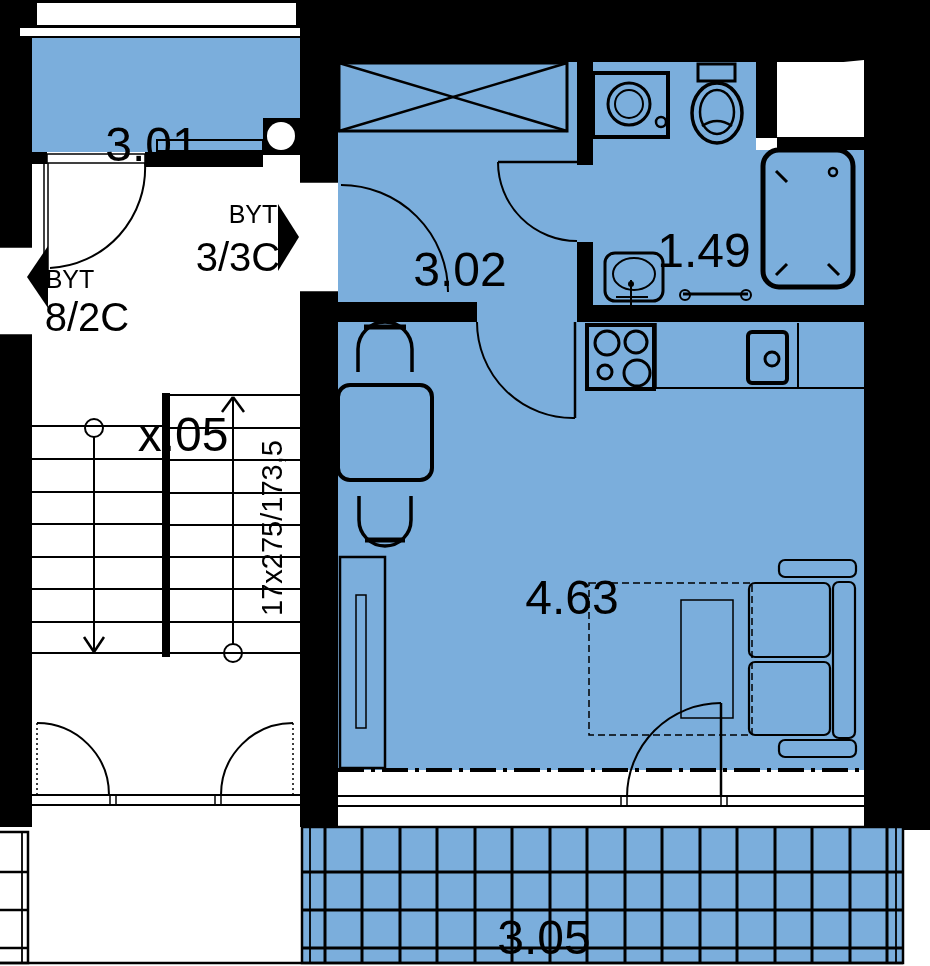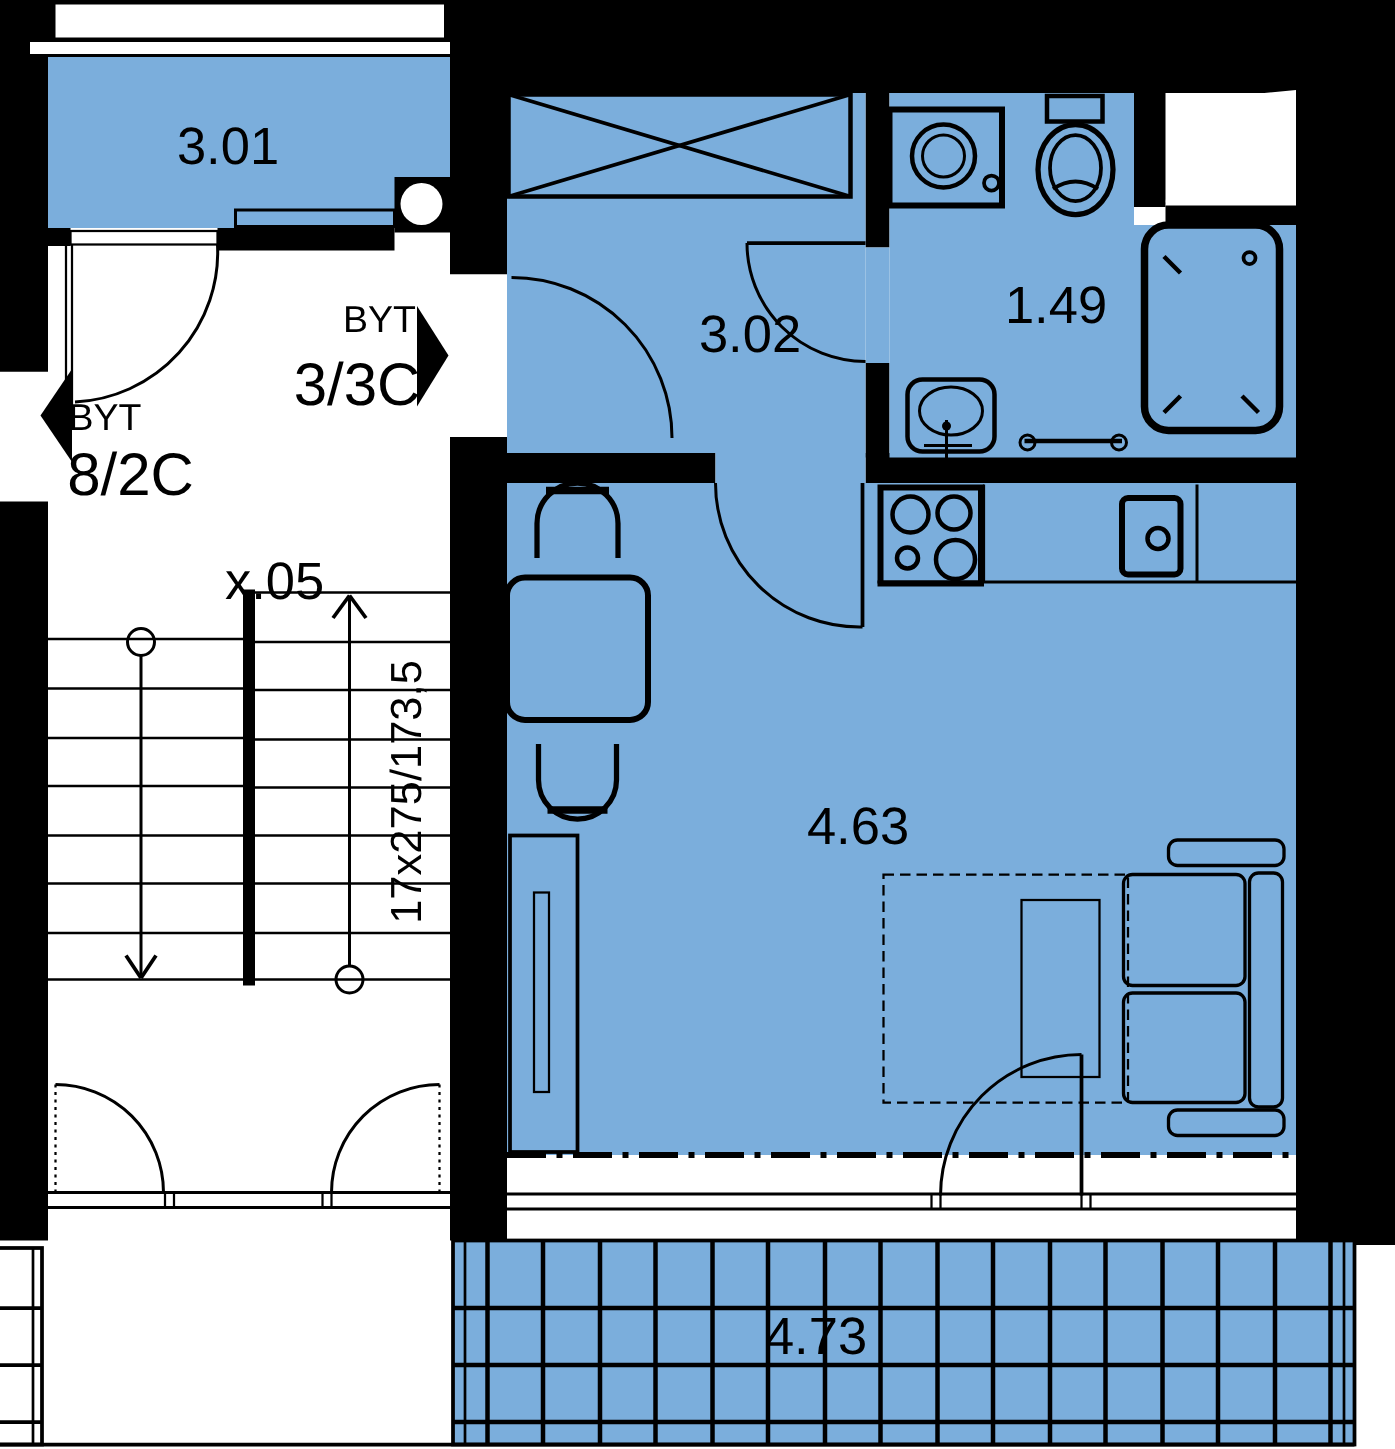--- a/index.html
+++ b/index.html
@@ -5,21 +5,21 @@
   html,body{margin:0;padding:0;background:#fff;}
   #plan-root{position:relative;width:930px;height:966px;background:#fff;overflow:hidden;
              font-family:"Liberation Sans",sans-serif;}
   #plan-svg{position:absolute;left:0;top:0;}
   .room{fill:var(--room-fill,#7baedc);}
   .wall{fill:var(--line,#000);}
   .paper{fill:var(--paper,#fff);}
   .ln{stroke:var(--line,#000);fill:none;}
   .lbl{position:absolute;transform:translate(-50%,-50%);color:#000;white-space:nowrap;
        line-height:1;letter-spacing:0;}
-  .lbl.room-size{font-size:35px;}
+  .lbl.room-size{font-size:48px;margin-top:47px;}
   .lbl.byt{font-size:25px;}
   .lbl.aptnum{font-size:40px;}
   .lbl.stairdim{font-size:29px;transform:translate(-50%,-50%) rotate(-90deg);}
 </style>
 </head>
 <body>
 
 <div id="plan-root">
 <svg id="plan-svg" width="930" height="966" viewBox="0 0 930 966">
 
@@ -269,23 +269,23 @@
     <line class="ln" x1="0" y1="948" x2="28" y2="948" stroke-width="2.5"></line>
     <line class="ln" x1="22" y1="832" x2="22" y2="963" stroke-width="1.8"></line>
   </g>
   <line class="ln" x1="0" y1="963" x2="903" y2="963" stroke-width="2.5"></line>
 
   <polygon class="wall" points="278,204 299,237 278,271"></polygon>
   <polygon class="wall" points="48,246 27,277 48,308"></polygon>
 </svg>
 
 <div class="lbl room-size" style="left:152px;top:98px">3.01</div>
-<div class="lbl room-size" style="left:500px;top:223px">3.02</div>
+<div class="lbl room-size" style="left:460px;top:223px">3.02</div>
 <div class="lbl room-size" style="left:704px;top:204px">1.49</div>
 <div class="lbl room-size" style="left:572px;top:551px">4.63</div>
-<div class="lbl room-size" style="left:544px;top:891px">4.73</div>
+<div class="lbl room-size" style="left:544px;top:891px">3.05</div>
 <div class="lbl room-size" style="left:183px;top:388px">x.05</div>
 <div class="lbl stairdim" style="left:272px;top:528px">17x275/173,5</div>
 <div class="lbl byt" style="left:253px;top:214px">BYT</div>
 <div class="lbl aptnum" style="left:238px;top:257px">3/3C</div>
 <div class="lbl byt" style="left:70px;top:279px">BYT</div>
 <div class="lbl aptnum" style="left:87px;top:317px">8/2C</div>
 </div>
 
 </body></html>

